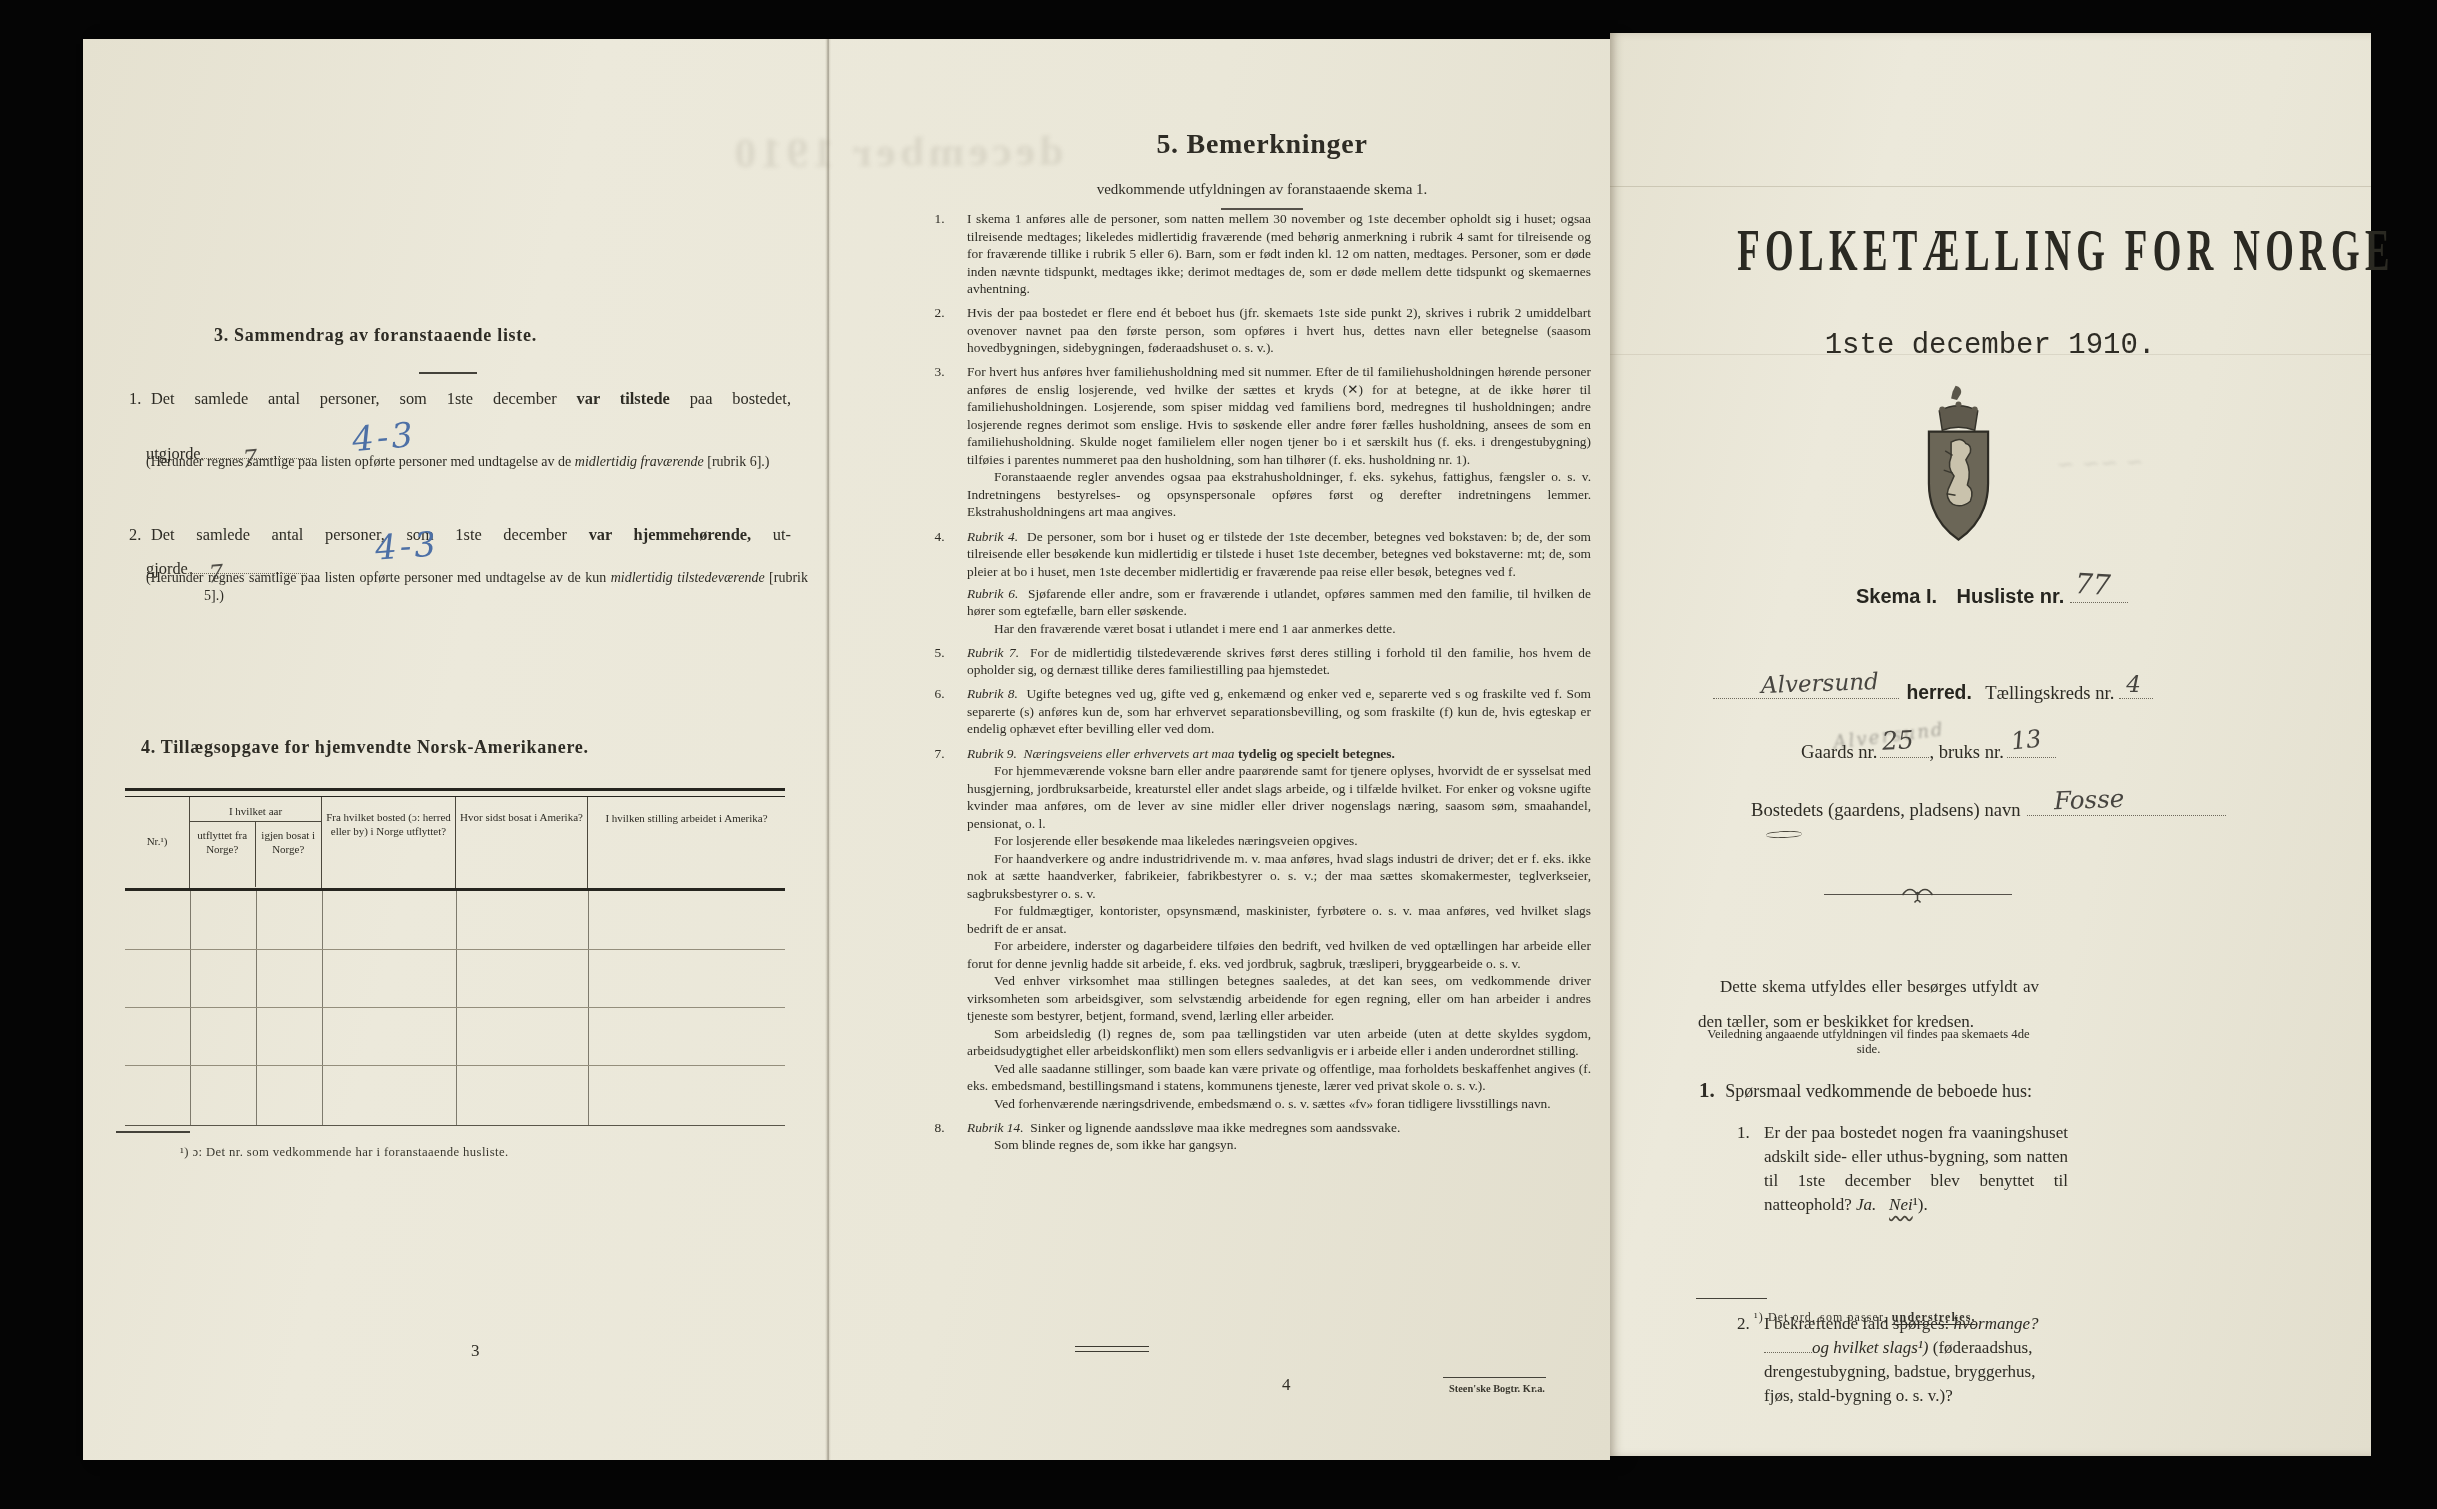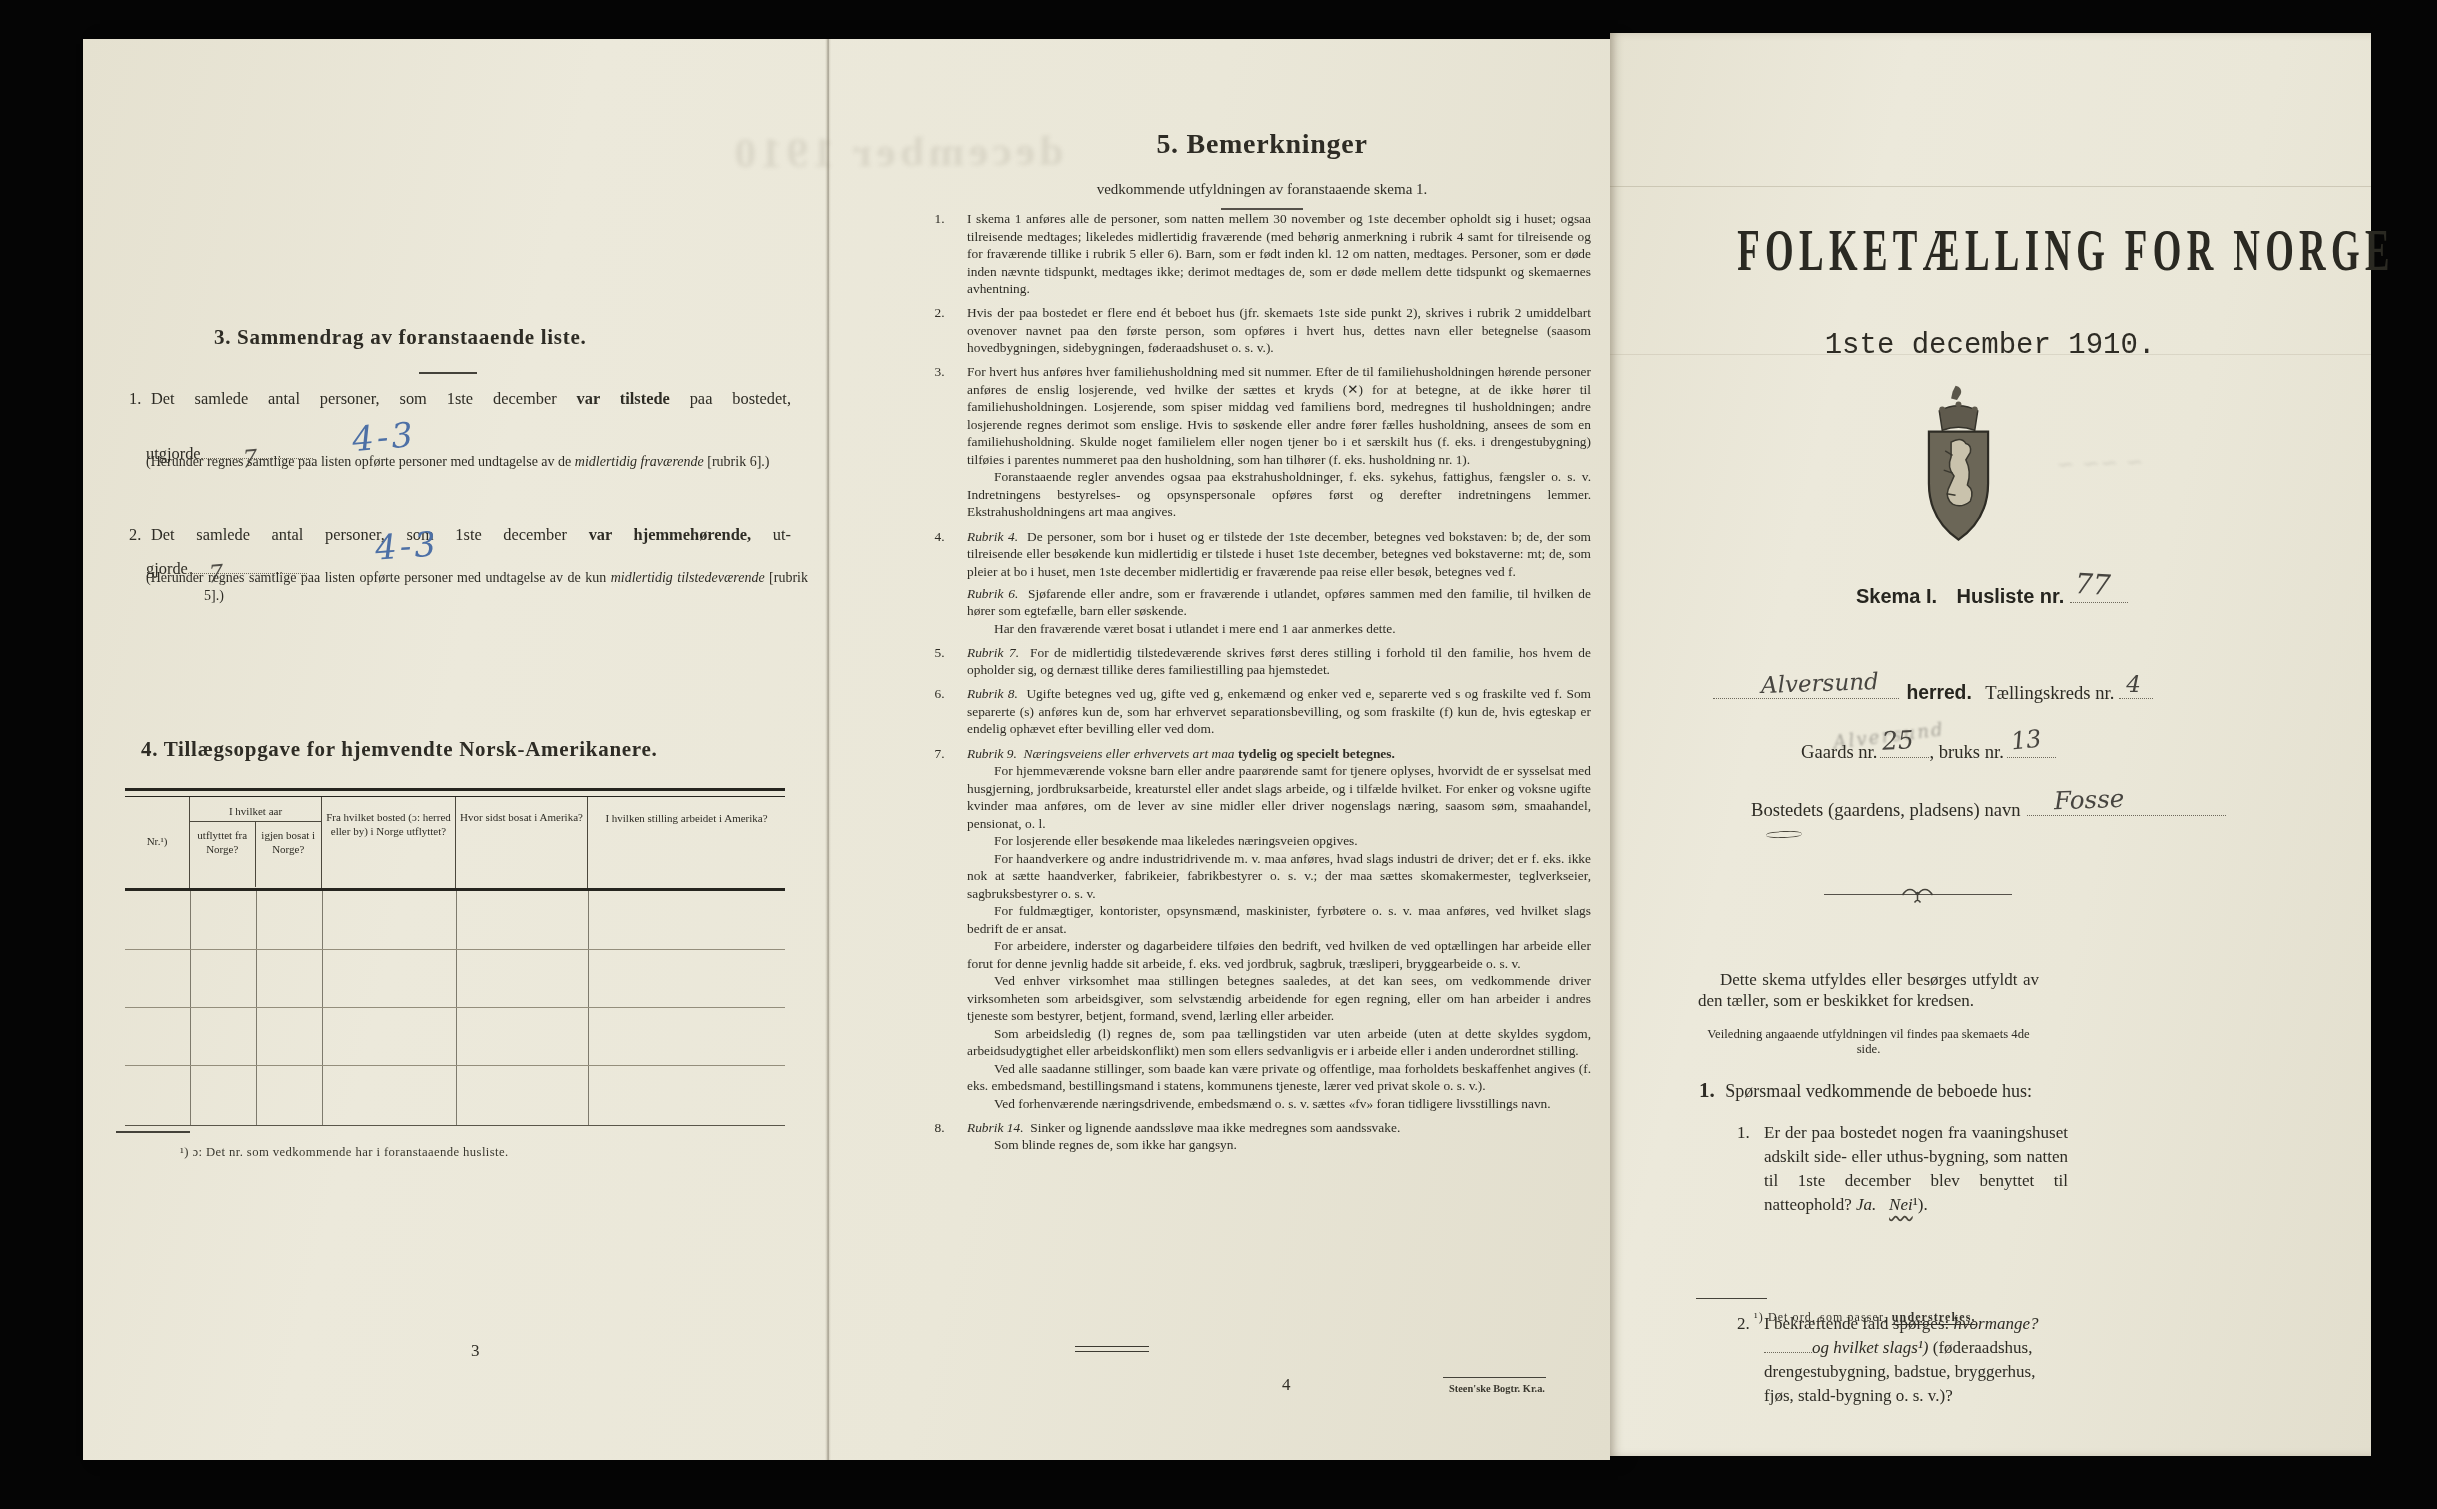--- a/index.html
+++ b/index.html
@@ -16,21 +16,21 @@
   .abs{position:absolute;}
   .b{font-weight:700;}
   .i{font-style:italic;}
   .just{text-align:justify;}
   .lastjust{text-align:justify;text-align-last:justify;}
   .hand{font-family:"DejaVu Serif",serif;font-style:italic;color:#474540;}
   .hblue{font-family:"DejaVu Serif",serif;font-style:italic;color:#4d70a6;}
   .dotfill{border-bottom:1.5px dotted #6e695c;display:inline-block;position:relative;}
   .rule{background:#44423a;}
   
-  .s3head{font-size:21px;font-weight:700;letter-spacing:0.7px;}
+  .s3head{font-size:18px;font-weight:700;letter-spacing:0.7px;}
   .litem{position:relative;padding-left:22px;font-size:16.4px;line-height:20px;width:640px;}
   .lnum{position:absolute;left:0;top:0;}
   .lnote{font-size:14px;line-height:18px;padding-left:58px;text-indent:-58px;width:604px;}
   .fillrow{display:flex;align-items:baseline;font-size:16.4px;}
   .seven{position:absolute;left:38%;top:-15px;font-size:27px;font-style:italic;color:#514f49;transform:rotate(-4deg);}
   .blue43{font-size:34px;letter-spacing:3px;transform:translateY(-10.4px) rotate(-5deg);display:inline-block;}
   
   .amtable{position:absolute;left:42px;top:749px;width:660px;}
   .tbl-top{height:4.5px;border-top:3px solid #26251f;border-bottom:1.5px solid #26251f;}
   .thead{display:flex;height:91px;font-size:11px;line-height:14px;text-align:center;}
@@ -66,21 +66,21 @@
   
   .rtitle{font-size:46px;font-weight:700;letter-spacing:6.7px;white-space:nowrap;display:inline-block;transform:scale(.80,1.28);transform-origin:center top;color:#2a2922;}
   .rdate{font-size:29px;font-family:Liberation Mono, monospace;}
   .skline{font-family:"Liberation Sans",sans-serif;font-weight:700;font-size:20px;color:#26251f;}
   .rlabel-sans{font-family:"Liberation Sans",sans-serif;font-weight:700;font-size:19.3px;color:#26251f;}
   .rserif{font-size:18.6px;}
   .hw-lg{font-size:28px;}
   .hw-md{font-size:23px;}
   .frow{display:flex;align-items:baseline;}
   .stamp{transform:rotate(-7deg);filter:blur(0.9px);opacity:.42;font-size:18px;letter-spacing:2.2px;}
-  .rpar{font-size:17px;line-height:21px;}
+  .rpar{font-size:17px;line-height:35px;}
   .rq{position:relative;padding-left:27px;font-size:17px;line-height:24px;width:304px;}
   .rqnum{position:absolute;left:0;top:0;}
   .nei-u{text-decoration:underline;text-decoration-style:wavy;text-decoration-color:#4a463c;text-underline-offset:4.5px;}
   .rfnote{font-size:12px;letter-spacing:1.1px;color:#33312a;}
   .uline{text-decoration:underline;text-underline-offset:3px;}
   .scanline{position:absolute;left:0;width:100%;height:0.7px;background:rgba(110,98,74,.22);}
   .dsquig{position:absolute;width:36px;height:5.2px;border-top:1.5px solid #4a463c;border-bottom:1.5px solid #4a463c;border-radius:50%/60%;transform:rotate(-2deg);}
 </style>
 </head>
 <body>

